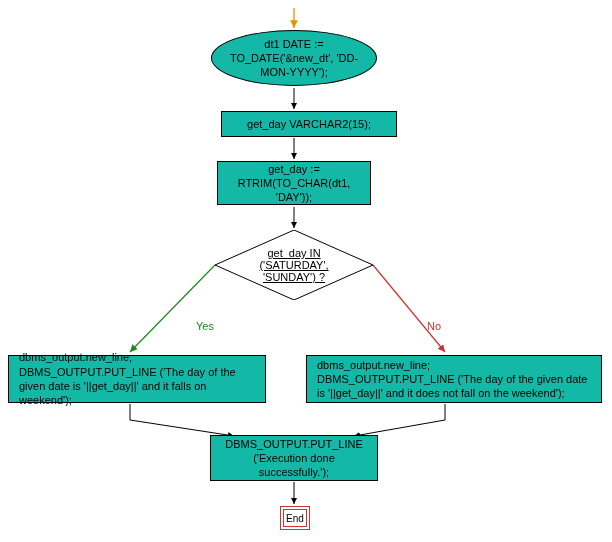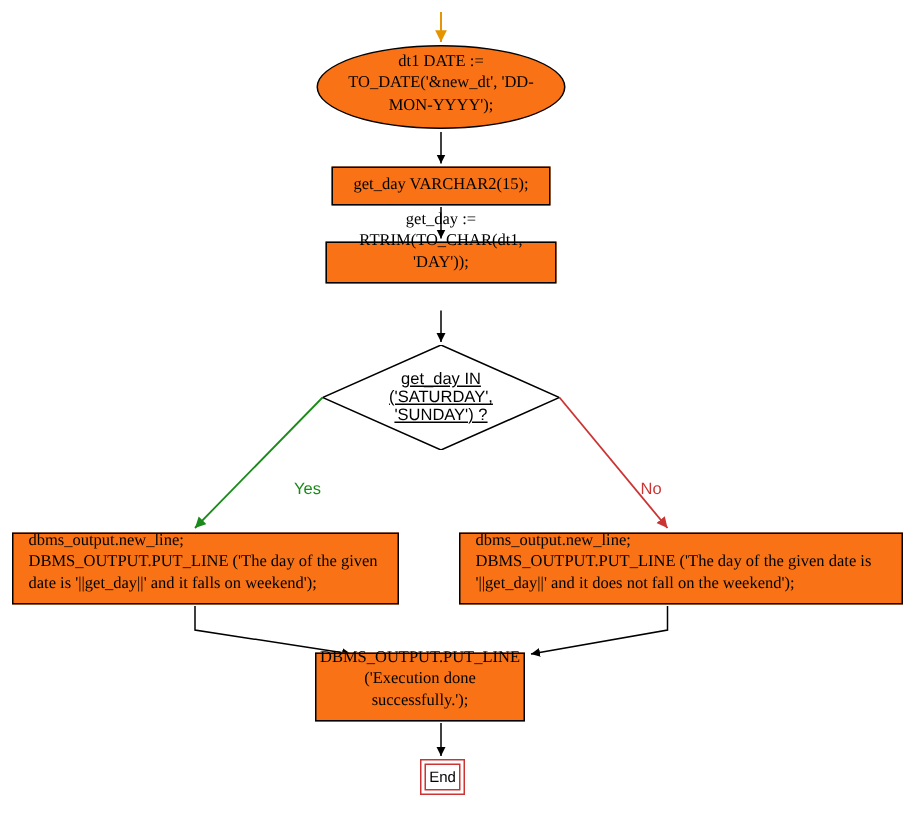--- a/index.html
+++ b/index.html
@@ -7,28 +7,27 @@
     padding: 0;
     font-family: Arial, sans-serif;
     font-size: 11px;
     background: #fff;
     width: 612px;
     height: 542px;
     position: relative;
   }
   .node {
     position: absolute;
-    background: #f97316;
+    background: #14b8a6;
     text-align: center;
     display: flex;
-    align-items: flex-end;
+    align-items: center;
     justify-content: center;
     box-sizing: border-box;
     line-height: 1.3;
-    font-family: Liberation Serif, serif;
   }
   .ellipse {
     border: 1px solid #000;
     border-radius: 50%;
     padding: 8px 14px;
   }
   .rect {
     border: 1px solid #000;
     padding: 6px 10px;
   }
@@ -122,25 +121,25 @@
 
   <polyline points="445,404 445,420 354,436" fill="none" stroke="#000" stroke-width="1" marker-end="url(#ah)"></polyline>
 
   <line x1="294" y1="482" x2="294" y2="504" stroke="#000" stroke-width="1" marker-end="url(#ah)"></line>
 </svg>
 
 <div class="node ellipse" style="left:211px; top:30px; width:166px; height:56px;">
   <span>dt1 DATE := TO_DATE('&amp;new_dt', 'DD-MON-YYYY');</span>
 </div>
 
-<div class="node rect" style="left:221px; top:111px; width:146px; height:26px;">
+<div class="node rect" style="left:221px; top:111px; width:176px; height:26px;">
   <span>get_day VARCHAR2(15);</span>
 </div>
 
-<div class="node rect" style="left:217px; top:161px; width:154px; height:28px;">
+<div class="node rect" style="left:217px; top:161px; width:154px; height:44px;">
   <span>get_day := RTRIM(TO_CHAR(dt1, 'DAY'));</span>
 </div>
 
 <div class="diamond-wrap" style="left:215px; top:230px;">
   <div class="diamond">
     <svg width="158" height="70">
         <polygon points="79,0 158,35 79,70 0,35" fill="#fff" stroke="#000" stroke-width="1"></polygon>
       </svg>
     <div class="txt">
         <span>get_day IN ('SATURDAY', 'SUNDAY') ?</span>
@@ -154,21 +153,21 @@
 <div class="node rect" style="left:8px; top:355px; width:258px; height:48px; text-align:left; justify-content:flex-start; white-space:pre-line;">
   <span>dbms_output.new_line;
 DBMS_OUTPUT.PUT_LINE ('The day of the given date is '||get_day||' and it falls on weekend');</span>
 </div>
 
 <div class="node rect" style="left:306px; top:355px; width:296px; height:48px; text-align:left; justify-content:flex-start; white-space:pre-line;">
   <span>dbms_output.new_line;
 DBMS_OUTPUT.PUT_LINE ('The day of the given date is '||get_day||' and it does not fall on the weekend');</span>
 </div>
 
-<div class="node rect" style="left:210px; top:435px; width:140px; height:46px;">
+<div class="node rect" style="left:210px; top:435px; width:168px; height:46px;">
   <span>DBMS_OUTPUT.PUT_LINE ('Execution  done successfully.');</span>
 </div>
 
 <div class="end-box" style="left:280px; top:506px;">
   <div class="inner">
       <span>End</span>
     </div>
 </div>
 
 </body></html>

